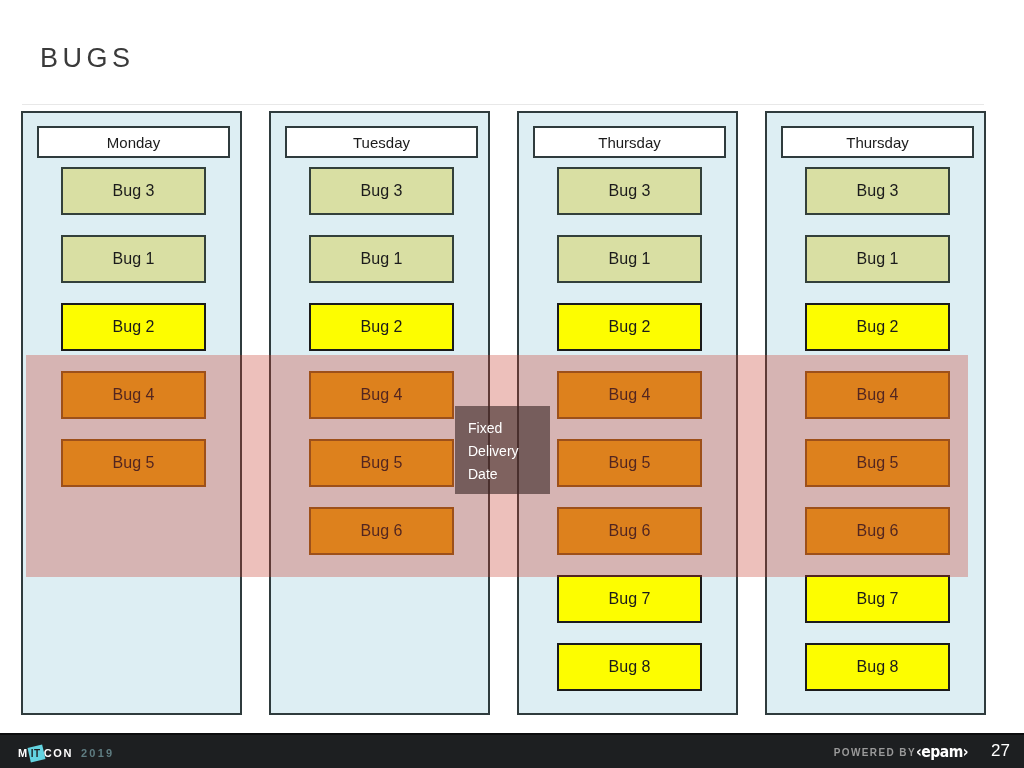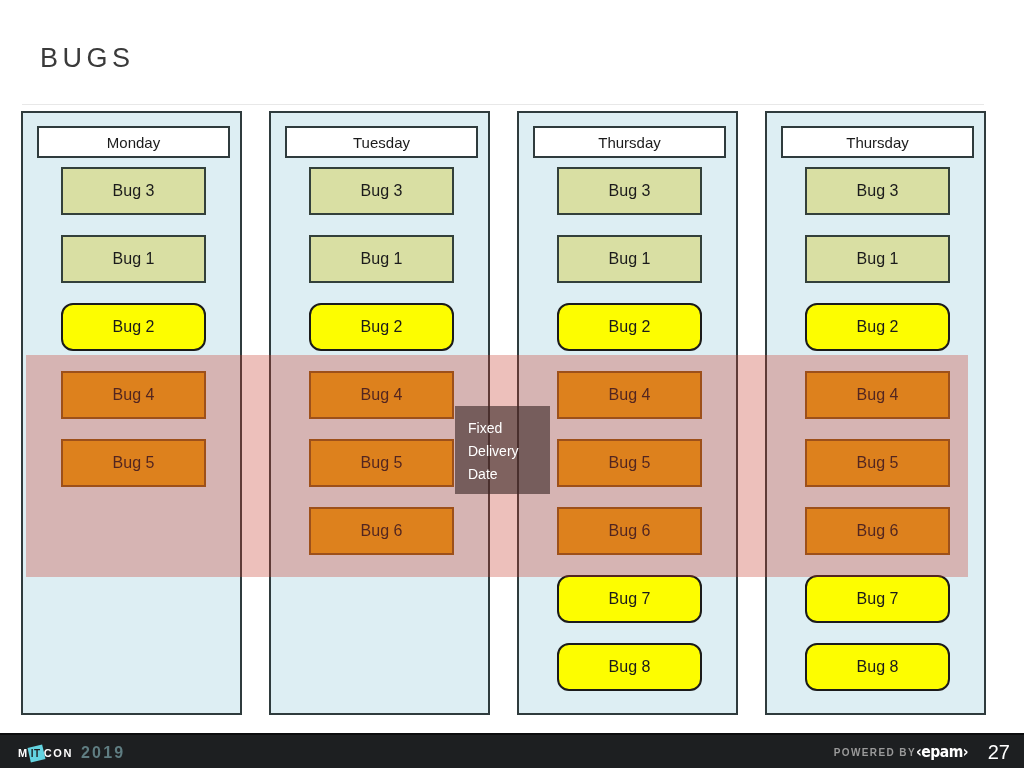--- a/index.html
+++ b/index.html
@@ -90,21 +90,21 @@
     margin-bottom: 20px;
     border: 2px solid #2f3b3d;
     display: flex;
     align-items: center;
     justify-content: center;
     font-size: 16px;
     color: #1b1b1b;
   }
 
   .bug-card.pale  { background: #d9dfa3; border-color: #33403a; }
-  .bug-card.bright{ background: #fdfd00; border-color: #1b1b1b; border-radius: 12px; }
+  .bug-card.bright{ background: #fdfd00; border-color: #1b1b1b; }
   .bug-card.amber { background: #e8a317; border-color: #8a5a12; }
 
   
   #delivery-band {
     position: absolute;
     left: 26px;
     top: 355px;
     width: 942px;
     height: 222px;
     background: rgba(198, 60, 44, 0.32);
@@ -171,21 +171,21 @@
     width: 16px; height: 17px;
     display: flex;
     align-items: center;
     justify-content: center;
     font-size: 10px;
     font-weight: bold;
     letter-spacing: 0.6px;
     color: #1d1f21;
   }
   #logo-year {
-    font-size: 16px;
+    font-size: 11px;
     font-weight: bold;
     letter-spacing: 2.2px;
     color: #5f7d82;
     margin-left: 8px;
   }
 
   #powered-by {
     position: absolute;
     right: 108px;
     top: 12px;
@@ -204,21 +204,21 @@
     letter-spacing: -0.5px;
     color: #ffffff;
     font-family: "DejaVu Sans", sans-serif;
     transform: scaleY(1.15);
   }
 
   #page-number {
     position: absolute;
     right: 14px;
     top: 6px;
-    font-size: 20px;
+    font-size: 17px;
     color: #ffffff;
     font-weight: 400;
   }
 </style>
 </head>
 <body>
 
 <div id="slide-title">BUGS</div>
 
 <div id="title-rule"></div>

